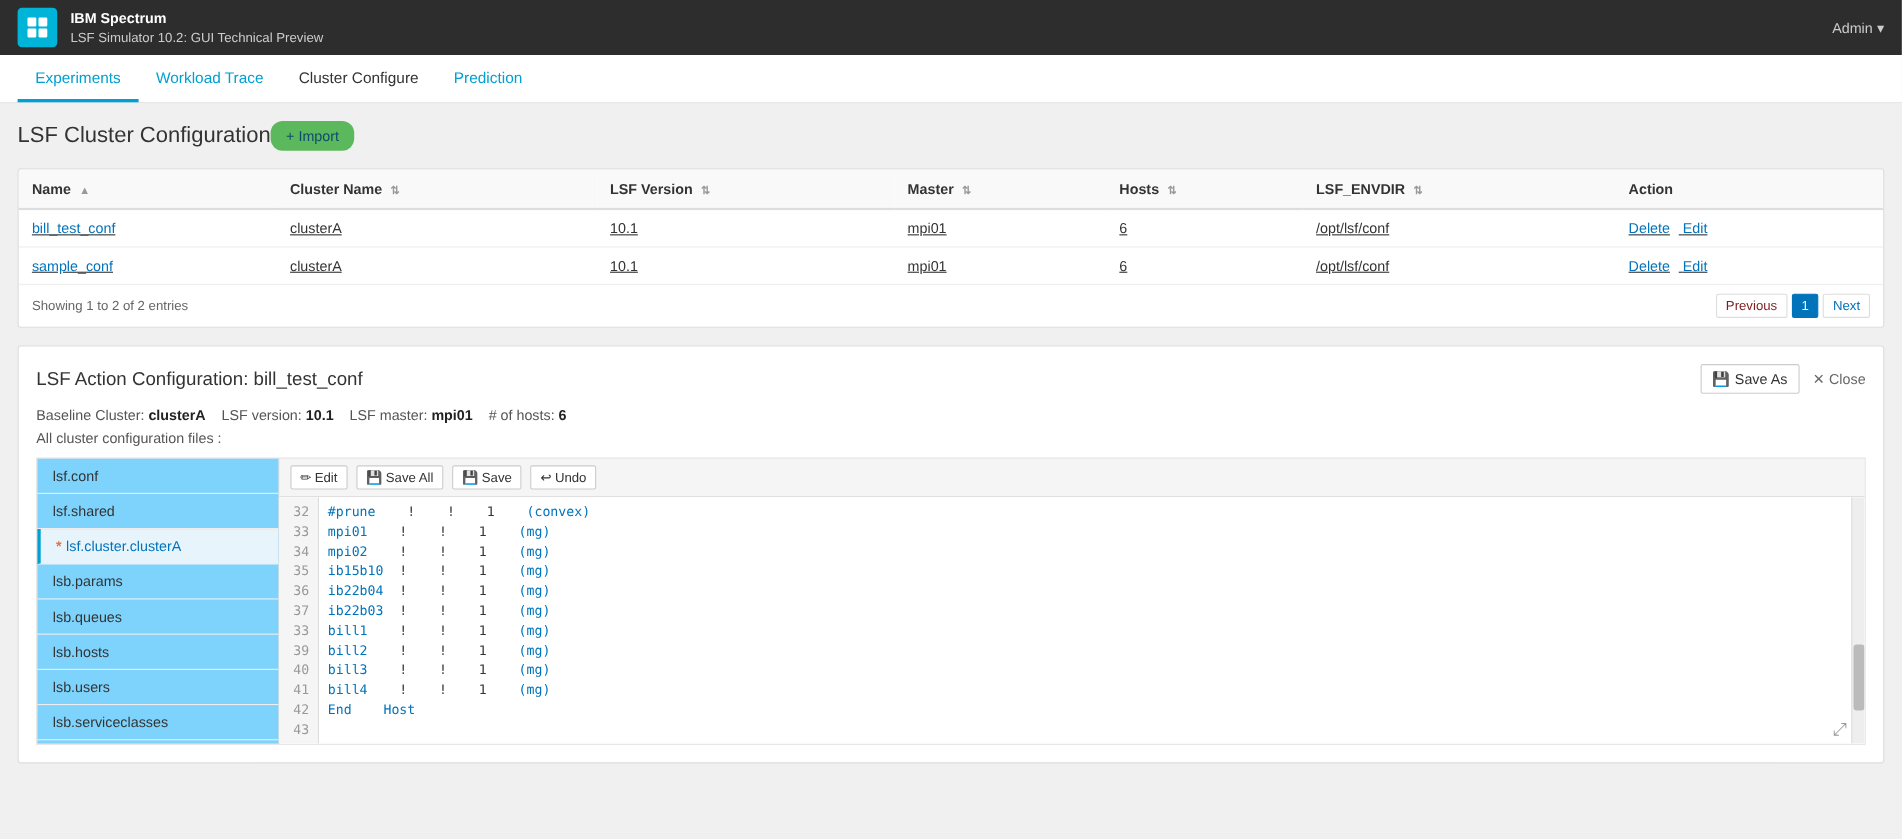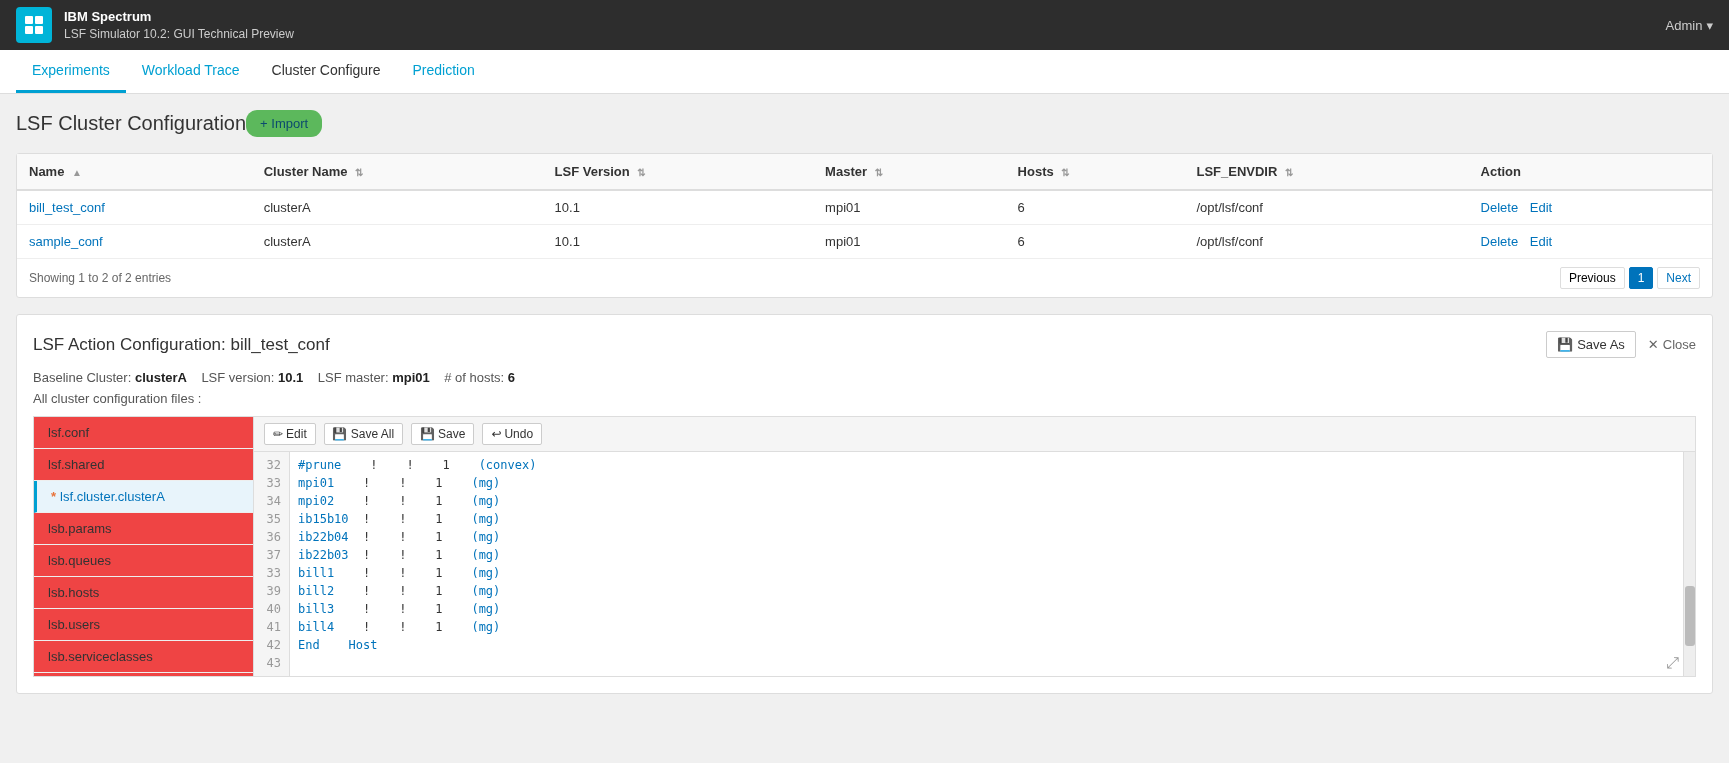--- a/index.html
+++ b/index.html
@@ -61,38 +61,38 @@
     
     .card { background: white; border: 1px solid #ddd; border-radius: 3px; margin-bottom: 16px; }
     .table-wrapper { overflow-x: auto; }
     table { width: 100%; border-collapse: collapse; }
     thead th {
       background: #f9f9f9; border-bottom: 2px solid #ddd;
       padding: 10px 12px; text-align: left; font-weight: 600;
       font-size: 13px; color: #333; white-space: nowrap;
     }
     thead th .sort-icon { color: #999; margin-left: 4px; font-size: 10px; }
-    tbody tr { border-bottom: 1px solid #eee; }
+    tbody tr { border-bottom: 1px solid #eee; text-decoration: underline; }
     tbody tr:last-child { border-bottom: none; }
     tbody td { padding: 9px 12px; font-size: 13px; }
     .link { color: #0073bb; cursor: pointer; text-decoration: none; }
     .action-link { color: #0073bb; cursor: pointer; margin-right: 8px; }
 
     
     .pagination-row {
       display: flex; align-items: center; justify-content: space-between;
       padding: 8px 12px; border-top: 1px solid #eee; font-size: 12px; color: #666;
     }
     .pagination-controls { display: flex; align-items: center; gap: 4px; }
     .page-btn {
       padding: 3px 8px; border: 1px solid #ddd; background: white;
       cursor: pointer; font-size: 12px; color: #0073bb; border-radius: 2px;
     }
     .page-btn.active { background: #0073bb; color: white; border-color: #0073bb; }
-    .page-btn.disabled { color: #000000; cursor: default; }
+    .page-btn.disabled { color: #7f1d1d; cursor: default; }
 
     
     .config-section { background: white; border: 1px solid #ddd; border-radius: 3px; padding: 16px; }
     .config-header {
       display: flex; align-items: center; justify-content: space-between;
       margin-bottom: 12px;
     }
     .config-title { font-size: 17px; font-weight: normal; color: #333; }
     .config-actions { display: flex; align-items: center; gap: 12px; }
     .btn-saveas {
@@ -104,21 +104,21 @@
       background: none; border: none; color: #666;
       cursor: pointer; font-size: 13px;
       display: flex; align-items: center; gap: 4px;
     }
     .meta-row { font-size: 13px; color: #555; margin-bottom: 6px; }
     .meta-row strong { color: #222; }
     .files-label { font-size: 13px; color: #555; margin-bottom: 10px; }
 
     
     .file-editor { display: flex; gap: 0; margin-top: 8px; border: 1px solid #ddd; }
-    .file-list { width: 220px; border-right: 1px solid #ddd; background: #ef4444; flex-shrink: 0; }
+    .file-list { width: 220px; border-right: 1px solid #ddd; background: #7dd3fc; flex-shrink: 0; }
     .file-list-item {
       padding: 8px 14px; font-size: 13px; cursor: pointer; color: #333;
       border-bottom: 1px solid #eee; display: flex; align-items: center; gap: 4px;
     }
     .file-list-item.active { background: #e8f4fb; border-left: 3px solid #00a0d2; color: #0073bb; }
     .file-list-item .asterisk { color: #e8733a; font-weight: bold; }
 
     
     .code-area { flex: 1; display: flex; flex-direction: column; }
     .code-toolbar {

